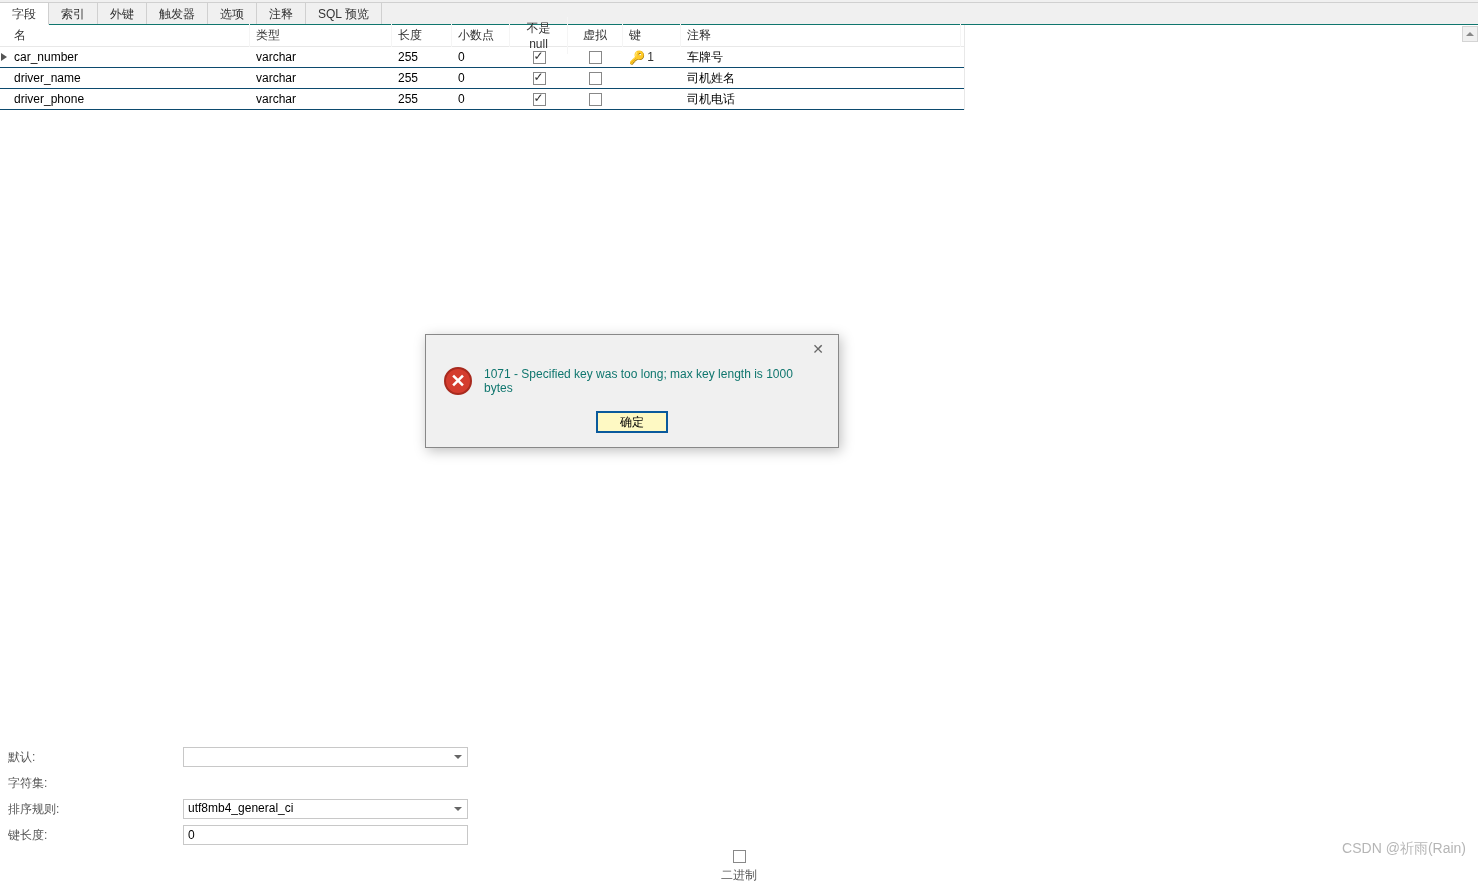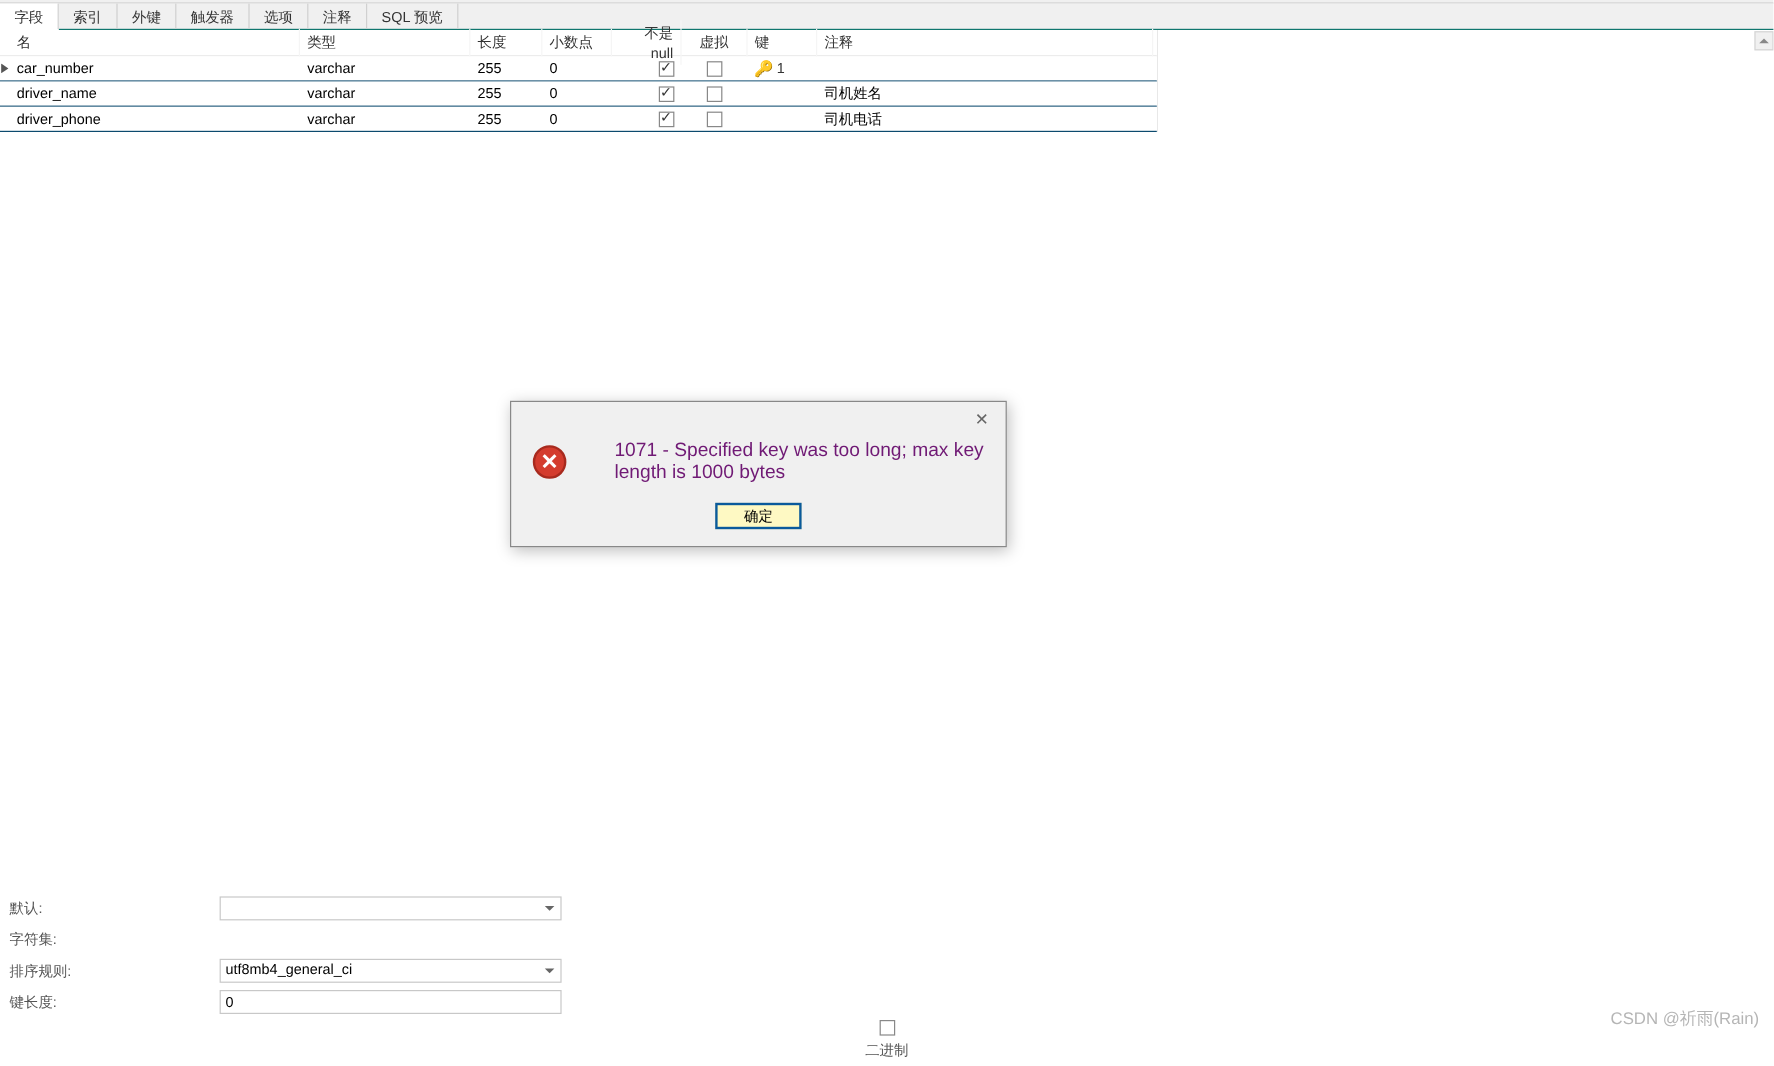--- a/index.html
+++ b/index.html
@@ -61,21 +61,21 @@
     .table-row > div {
       padding: 2px 6px;
       overflow: hidden;
       white-space: nowrap;
     }
     .col-indicator { width: 8px; padding: 0 !important; }
     .col-name { width: 242px; }
     .col-type { width: 142px; }
     .col-length { width: 60px; }
     .col-decimal { width: 58px; }
-    .col-notnull { width: 58px; text-align: right; }
+    .col-notnull { width: 58px; text-align: center; }
     .col-virtual { width: 55px; text-align: center; }
     .col-key { width: 58px; }
     .col-comment { width: 280px; }
     .row-indicator {
       width: 0; height: 0;
       border-top: 4px solid transparent;
       border-bottom: 4px solid transparent;
       border-left: 6px solid #555;
       margin-left: 1px;
     }
@@ -178,21 +178,21 @@
       background: #d43c2e;
       border: 2px solid #a82a1e;
       display: flex;
       align-items: center;
       justify-content: center;
       color: #fff;
       font-weight: bold;
       font-size: 18px;
       flex-shrink: 0;
     }
-    .dialog-msg { color: #701a75; font-size: 16px; margin-left: 28px; }
+    .dialog-msg { color: #0f766e; font-size: 12px; }
     .dialog-buttons {
       display: flex;
       justify-content: center;
       padding: 6px 0 14px 0;
     }
     .dialog-button {
       width: 72px;
       height: 22px;
       border: 2px solid #0a5a9c;
       background: #fef9c3;
@@ -261,20 +261,21 @@
     <div class="col-name">car_number</div>
     <div class="col-type">varchar</div>
     <div class="col-length">255</div>
     <div class="col-decimal">0</div>
     <div class="col-notnull"><span class="checkbox checked"></span></div>
     <div class="col-virtual"><span class="checkbox"></span></div>
     <div class="col-key"><span class="key-icon">
           <span class="key-glyph">🔑</span>
           <span class="key-num">1</span>
         </span></div>
+    <div class="col-comment">车牌号</div>
   </div>
 
   <div class="table-row">
     <div class="col-indicator"></div>
     <div class="col-name">driver_name</div>
     <div class="col-type">varchar</div>
     <div class="col-length">255</div>
     <div class="col-decimal">0</div>
     <div class="col-notnull"><span class="checkbox checked"></span></div>
     <div class="col-virtual"><span class="checkbox"></span></div>

